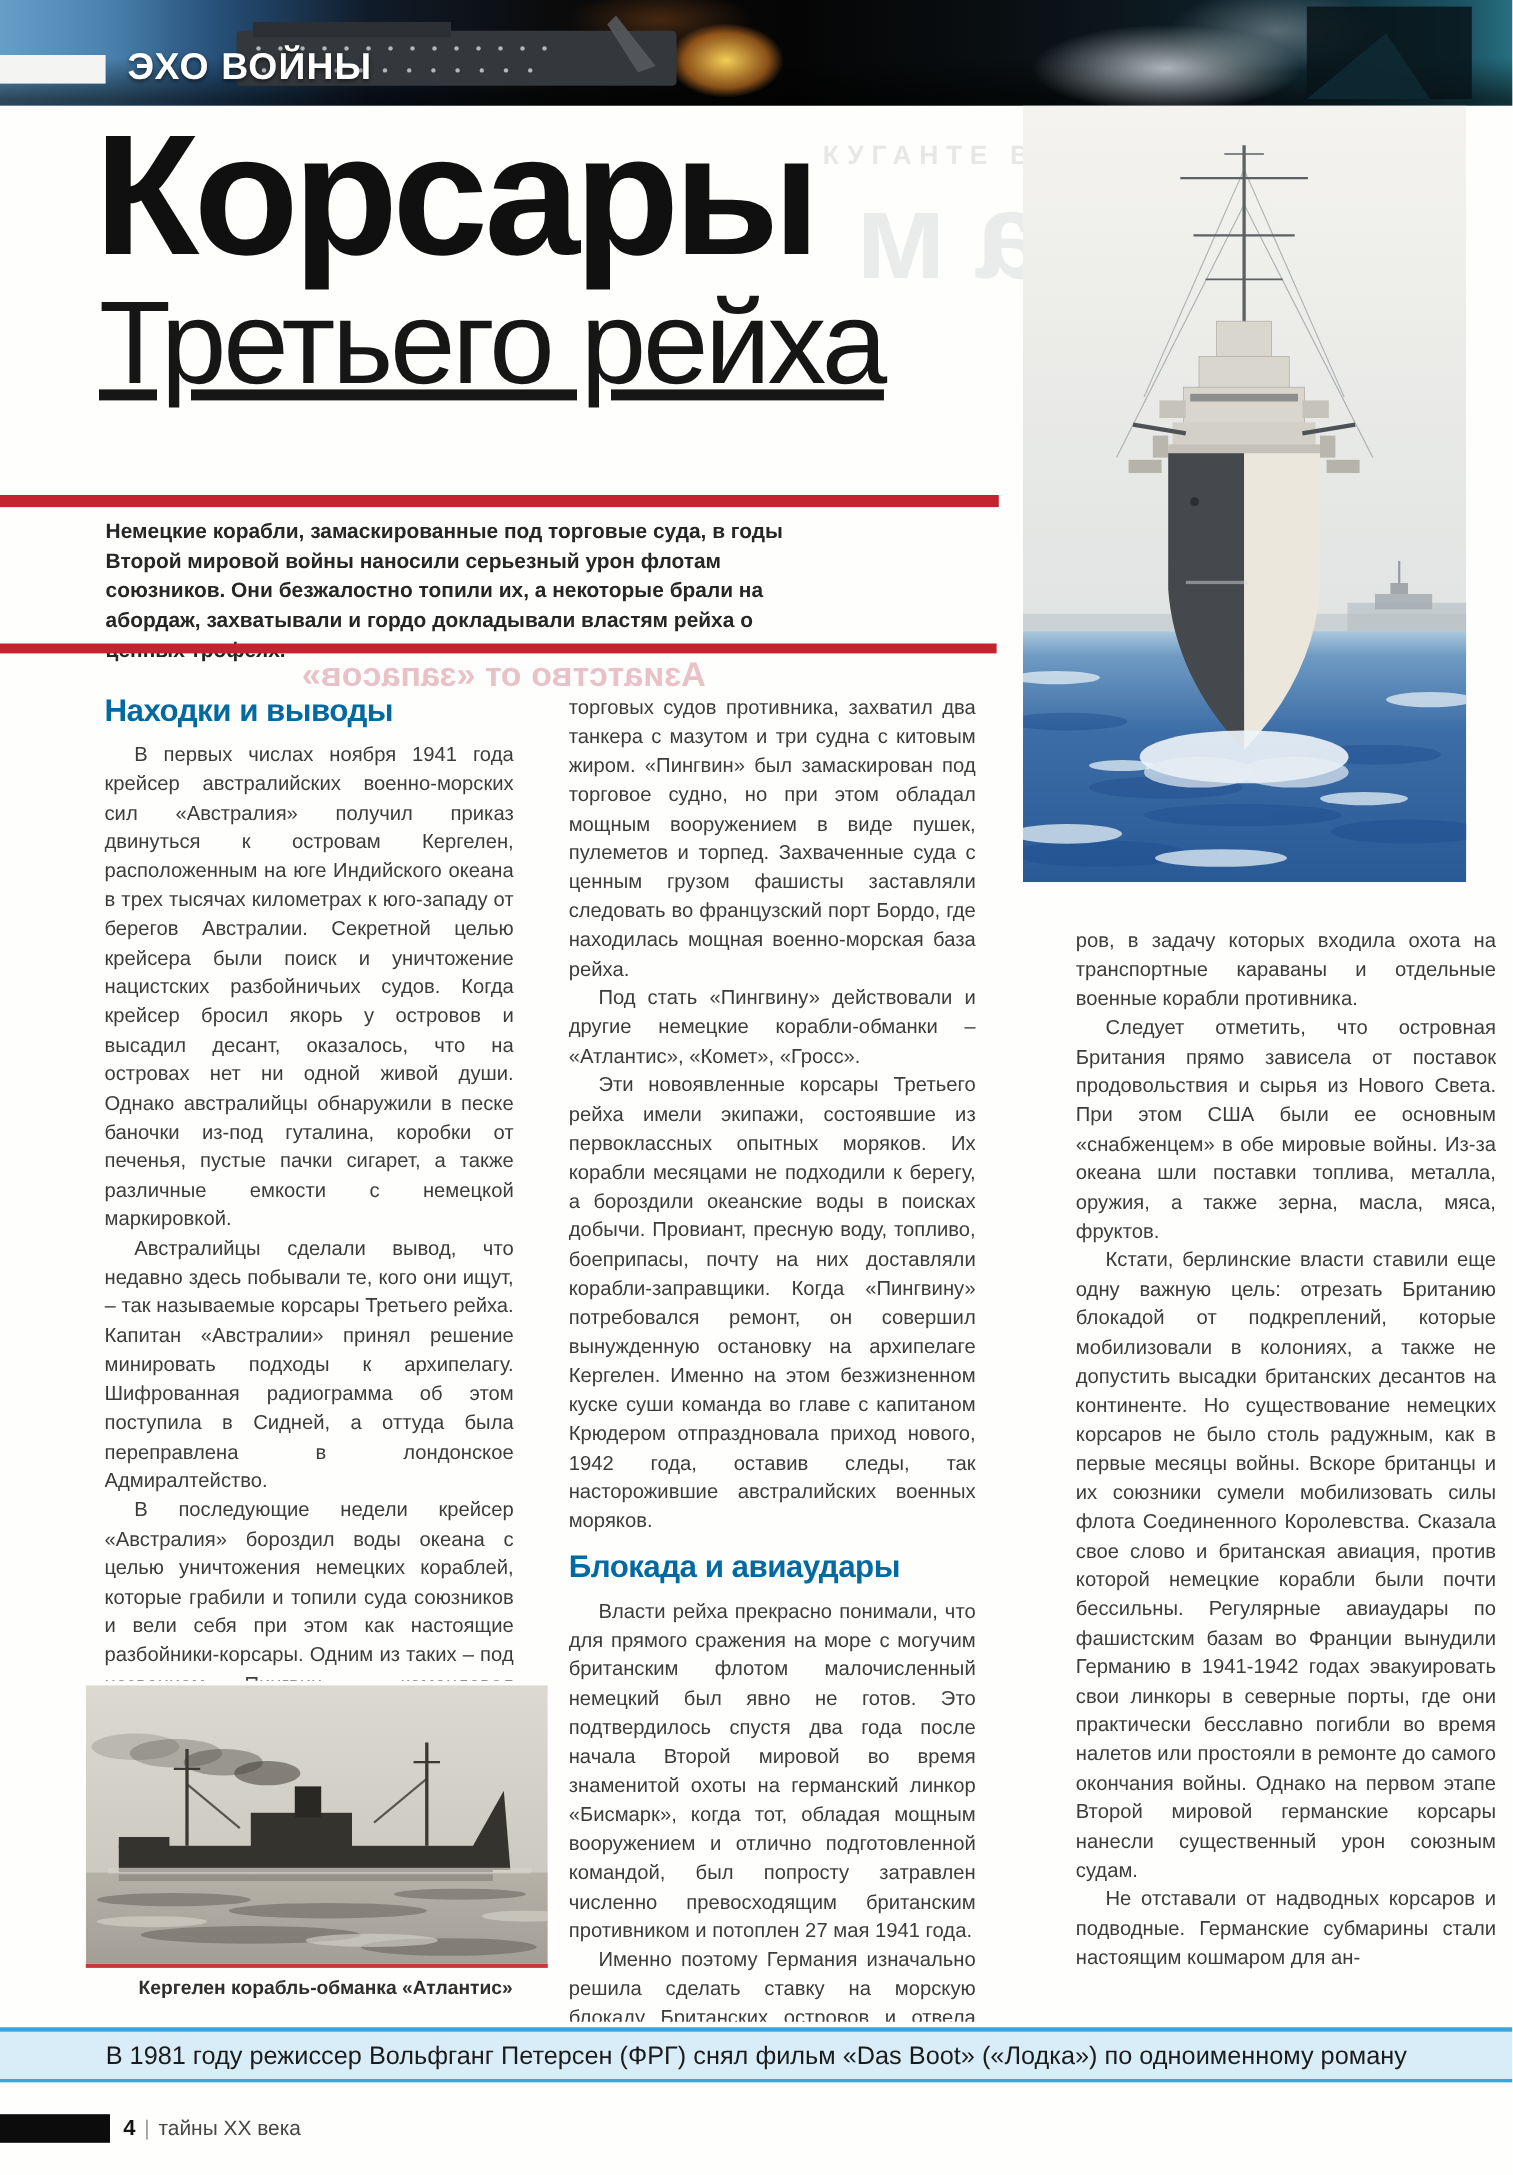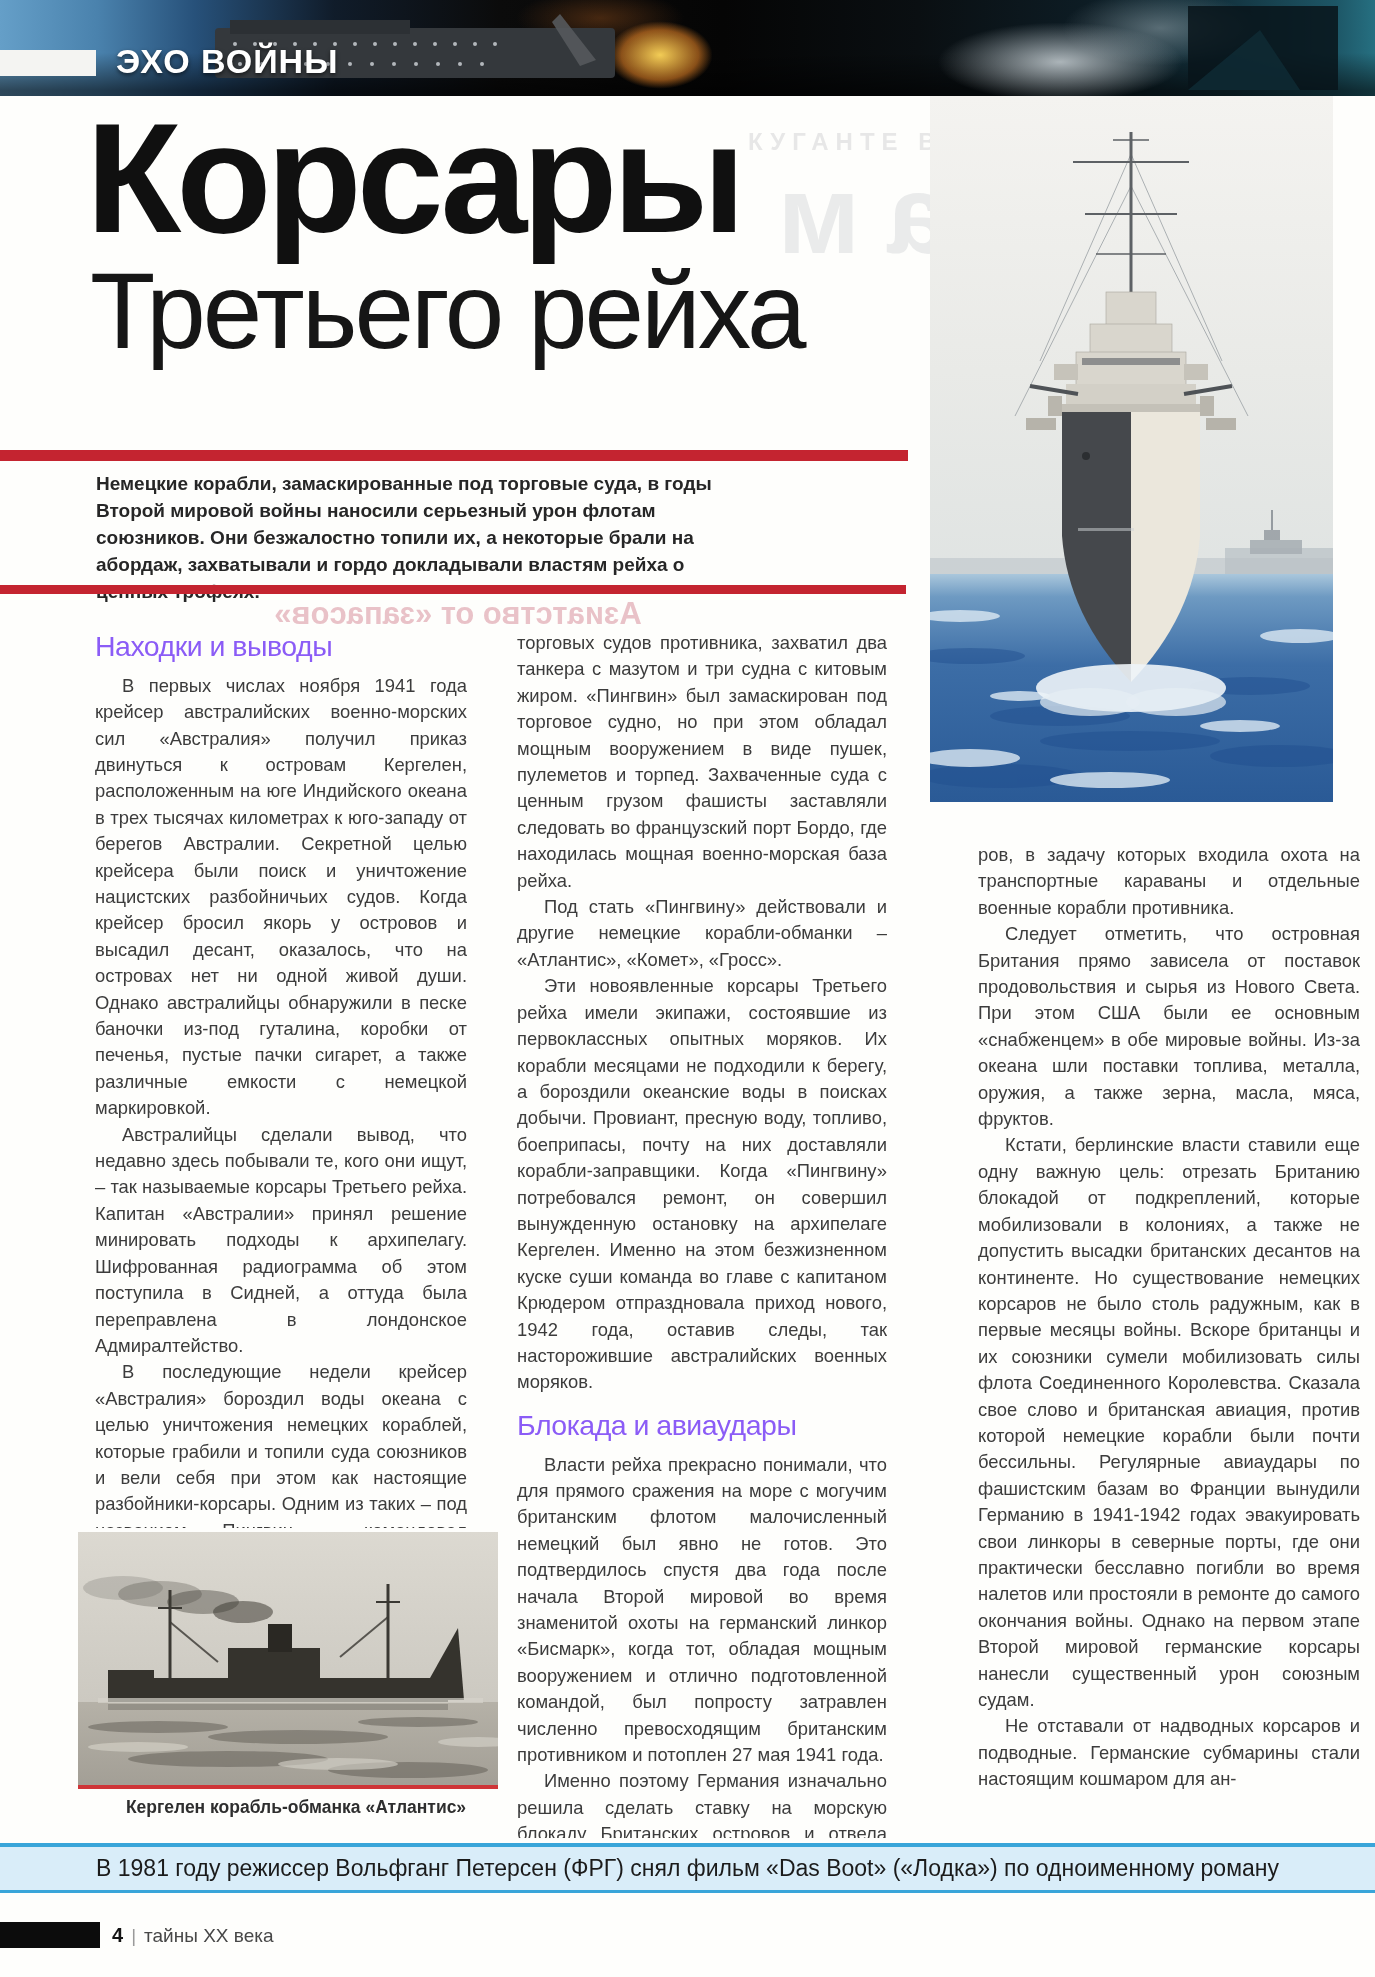--- a/index.html
+++ b/index.html
@@ -53,21 +53,21 @@
   .lead{
     position:absolute;left:96px;top:470px;width:648px;font-size:19px;line-height:27px;
     font-weight:700;color:#262626;text-align:left;
   }
   
   .col{position:absolute;text-align:justify;font-size:18.4px;line-height:26.4px;color:#3c3c3c;overflow:hidden;}
   .col1{left:95px;top:630px;width:372px;height:898px;}
   .col2{left:517px;top:630px;width:370px;height:1208px;}
   .col3{left:932px;top:842px;width:382px;height:994px;margin-left:46px;}
   .colhead{
-    font-size:28.5px;font-weight:400;color:#8b5cf6;margin:0 0 10px 0;
+    font-size:28.5px;font-weight:700;color:#0369a1;margin:0 0 10px 0;
     letter-spacing:-.5px;text-align:left;line-height:1.15;
   }
   .col2 .colhead,.col3 .colhead{margin-top:13px;}
   .col p{margin:0;}
   .ind{text-indent:27px;}
   
   .photo-warship{position:absolute;left:930px;top:96px;width:403px;height:706px;}
   .photo-atlantis{position:absolute;left:78px;top:1532px;width:420px;height:253px;border-bottom:4px solid #cf3538;}
   .caption{
     position:absolute;left:95px;top:1797px;width:402px;text-align:center;
@@ -129,21 +129,21 @@
     </svg>
     <div class="kicker-bar"></div>
     <div class="kicker">ЭХО ВОЙНЫ</div>
   </div>
 
   <div class="ghost-masthead">Планета м</div>
   <div class="ghost-caps">КУГАНТЕ В ИСКЕГКА</div>
   <div class="ghost-pink">Азиатство от «запасов»</div>
 
   <h1 class="title1" style="margin:0;">Корсары</h1>
-  <h1 class="title2" style="margin:0;">Третьего рейха</h1>
+  <h1 class="title2" style="margin:0;text-decoration:underline;">Третьего рейха</h1>
 
   <div class="rule1"></div>
   <div class="lead">Немецкие корабли, замаскированные под торговые суда, в годы Второй мировой войны наносили серьезный урон флотам союзников. Они безжалостно топили их, а некоторые брали на абордаж, захватывали и гордо докладывали властям рейха о ценных трофеях.</div>
   <div class="rule2"></div>
 
   <svg class="photo-warship" viewBox="0 0 403 706" aria-hidden="true">
     <defs>
       <linearGradient id="sky" x1="0" y1="0" x2="0" y2="1">
         <stop offset="0" stop-color="#f4f3f0"></stop>
           <stop offset="0.55" stop-color="#e9eae7"></stop>

